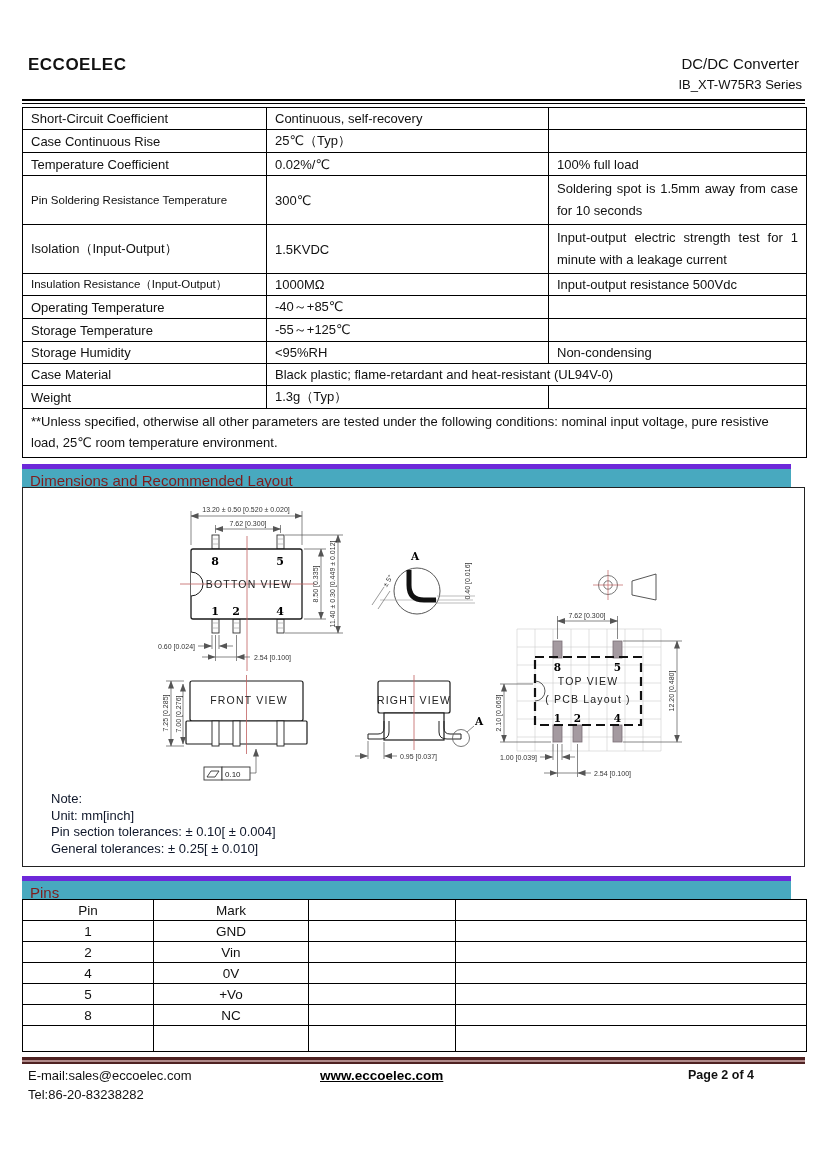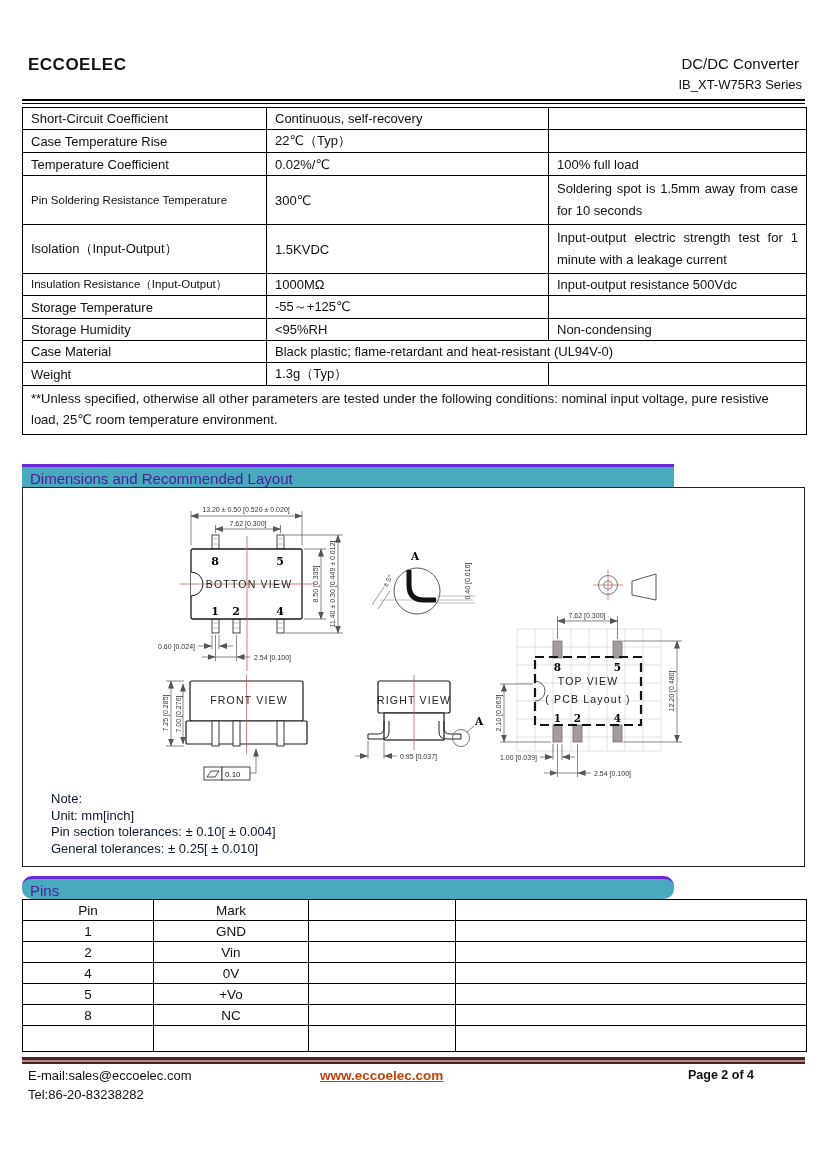--- a/index.html
+++ b/index.html
@@ -20,39 +20,39 @@
   .spec { position:absolute; left:22px; top:107px; width:784px; font-size:13px; }
   .spec td { border:1px solid #000; padding:2px 8px; vertical-align:middle; }
   .spec .c1 { width:244px; }
   .spec .c2 { width:282px; }
   .spec .c3 { width:258px; }
   .spec tr.h22 { height:22px; } .spec tr.h23 { height:23px; } .spec tr.h44 { height:44px; }
   .spec td.sm { font-size:11.5px; }
   .spec td.just { text-align:justify; line-height:1.7; }
   .spec td.foot { line-height:1.6; padding:3px 8px; }
   
-  .secbar { position:absolute; left:22px; width:652px; height:23px; background:#48a9bf;
-    color:#4c1d95; font-size:15px; font-weight:500; line-height:23px; padding-left:8px;
-    border-top:3px solid #6d28d9; }
+  .secbar { position:absolute; left:22px; width:769px; height:23px; background:#48a9bf;
+    color:#7f1d1d; font-size:15px; font-weight:500; line-height:23px; padding-left:8px;
+    border-top:5px solid #6d28d9; }
   
   .drawbox { position:absolute; left:22px; top:487px; width:783px; height:380px;
     border:1px solid #222; background:#fff; }
   .notes { position:absolute; left:28px; top:303px; font-size:13px; line-height:16.5px; color:#0f172a; }
   
   .pins { position:absolute; left:22px; top:899px; width:784px; font-size:13.5px; text-align:center; }
   .pins td { border:1px solid #000; padding:1px 4px; height:21px; }
   .pins .p1 { width:131px; } .pins .p2 { width:155px; } .pins .p3 { width:147px; } .pins .p4 { width:351px; }
   .pins tr.empty td { height:26px; }
   
   .foot-bar { position:absolute; left:22px; top:1057px; width:783px; height:7px;
     background:linear-gradient(#4f2222 0 3px,#b08a8a 3px 5px,#4f2222 5px 7px); }
   .f-email { position:absolute; left:28px; top:1068px; font-size:13px; }
   .f-tel   { position:absolute; left:28px; top:1087px; font-size:13px; }
   .f-site  { position:absolute; left:320px; top:1068px; font-size:13.5px; font-weight:bold;
-    text-decoration:underline; color:#c2410c; }
+    text-decoration:underline; color:#000000; }
   .f-page  { position:absolute; left:688px; top:1068px; font-size:12.5px; font-weight:bold; }
   
   svg text { font-family:"Liberation Sans","DejaVu Sans",sans-serif; }
   .dim { font-size:7px; fill:#333; }
   .pnum { font-size:11px; font-weight:bold; font-family:"DejaVu Serif",serif; fill:#000; }
   .pnum2 { font-size:10.5px; font-weight:bold; font-family:"DejaVu Serif",serif; fill:#000; }
   .vlab { font-size:10.5px; fill:#222; letter-spacing:1.2px; }
 </style>
 </head>
 <body>
@@ -67,22 +67,22 @@
   <div class="dbl-rule"></div>
 
   <table class="spec">
     <tbody>
         <tr class="h22">
       <td class="c1">Short-Circuit Coefficient</td>
       <td class="c2">Continuous, self-recovery</td>
       <td class="c3"></td>
     </tr>
     <tr class="h23">
-      <td class="c1">Case Temperature Rise</td>
-      <td class="c2">22℃（Typ）</td>
+      <td class="c1">Case Continuous Rise</td>
+      <td class="c2">25℃（Typ）</td>
       <td class="c3"></td>
     </tr>
     <tr class="h23">
       <td class="c1">Temperature Coefficient</td>
       <td class="c2">0.02%/℃</td>
       <td class="c3">100% full load</td>
     </tr>
     <tr class="h44">
       <td class="c1 sm">Pin Soldering Resistance Temperature</td>
       <td class="c2">300℃</td>
@@ -90,20 +90,25 @@
     </tr>
     <tr class="h44">
       <td class="c1">Isolation（Input-Output）</td>
       <td class="c2">1.5KVDC</td>
       <td class="c3 just">Input-output electric strength test for 1 minute with a leakage current</td>
     </tr>
     <tr class="h22">
       <td class="c1 sm">Insulation Resistance（Input-Output）</td>
       <td class="c2">1000MΩ</td>
       <td class="c3">Input-output resistance 500Vdc</td>
+    </tr>
+    <tr class="h23">
+      <td class="c1">Operating Temperature</td>
+      <td class="c2">-40～+85℃</td>
+      <td class="c3"></td>
     </tr>
     <tr class="h23">
       <td class="c1">Storage Temperature</td>
       <td class="c2">-55～+125℃</td>
       <td class="c3"></td>
     </tr>
     <tr class="h22">
       <td class="c1">Storage Humidity</td>
       <td class="c2">&lt;95%RH</td>
       <td class="c3">Non-condensing</td>
@@ -338,21 +343,21 @@
 
     
     <div class="notes">
       <div>Note:</div>
       <div>Unit: mm[inch]</div>
       <div>Pin section tolerances:  ± 0.10[ ± 0.004]</div>
       <div>General tolerances:  ± 0.25[ ± 0.010]</div>
     </div>
   </div>
 
-  <div class="secbar" style="top:876px;border-radius:10px;">Pins</div>
+  <div class="secbar" style="top:876px;">Pins</div>
 
   <table class="pins">
     <tbody>
         <tr>
       <td class="p1">Pin</td>
       <td class="p2">Mark</td>
       <td class="p3"></td>
       <td class="p4"></td>
     </tr>
     <tr>

